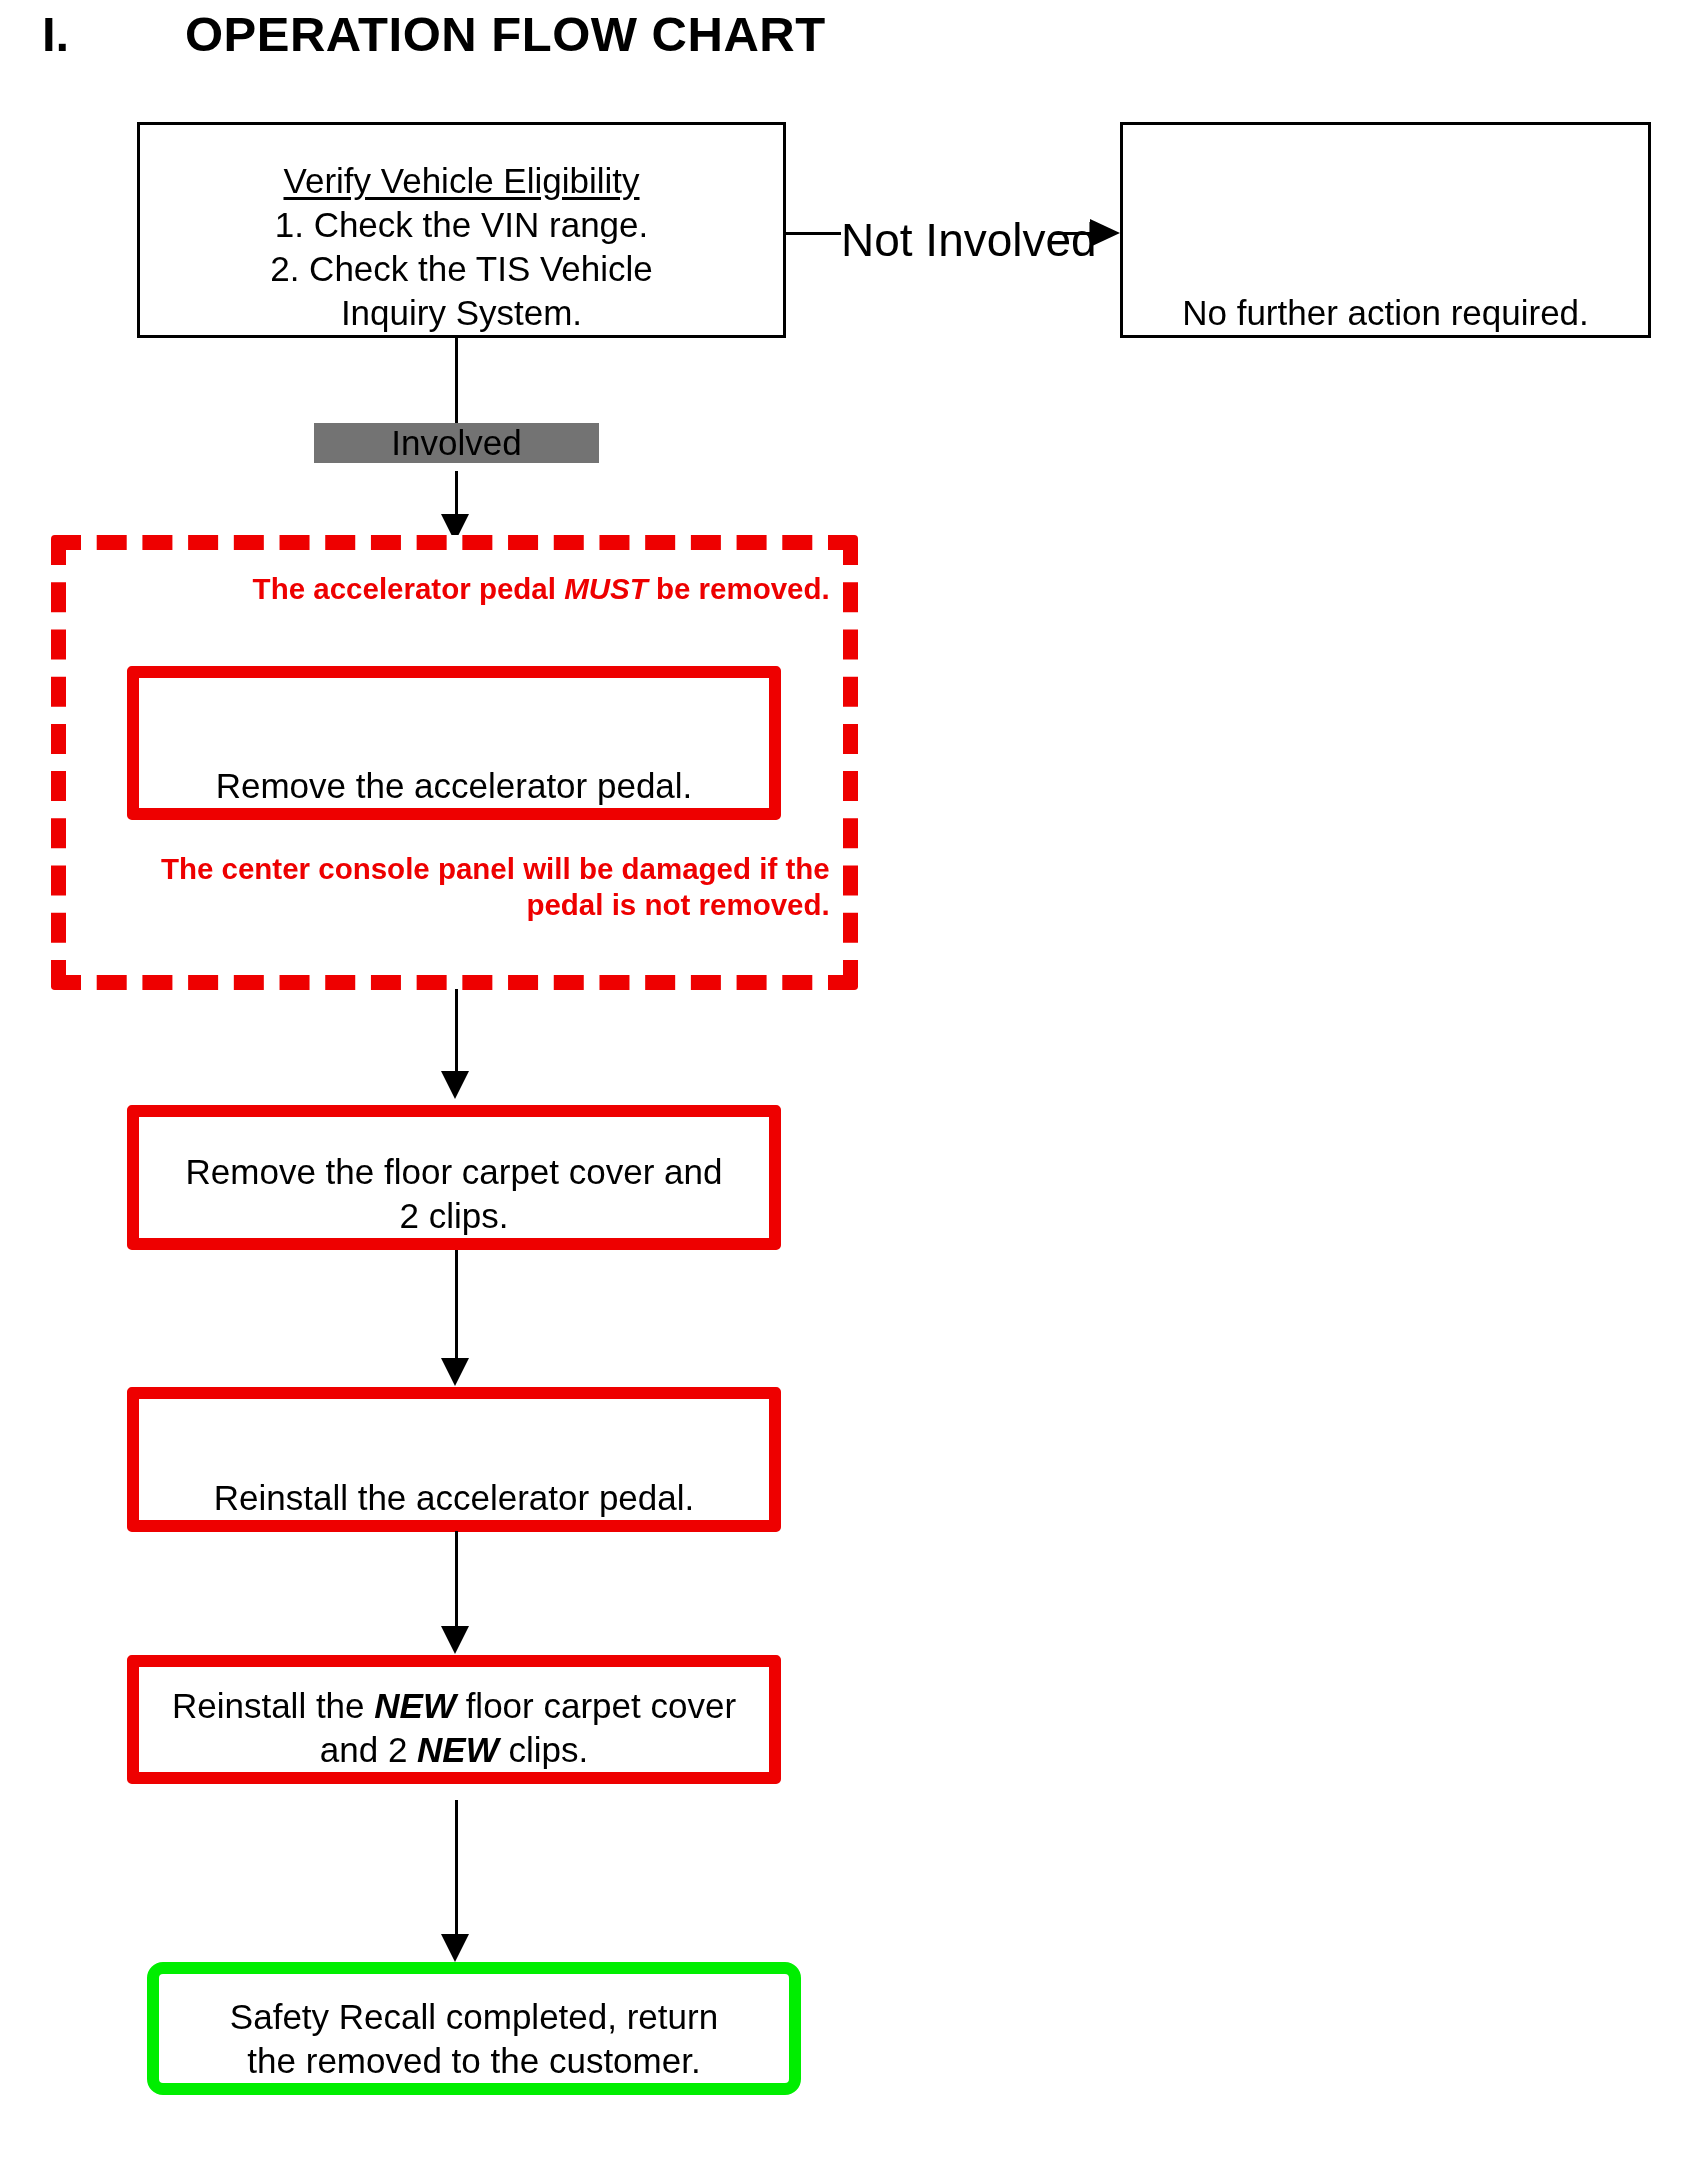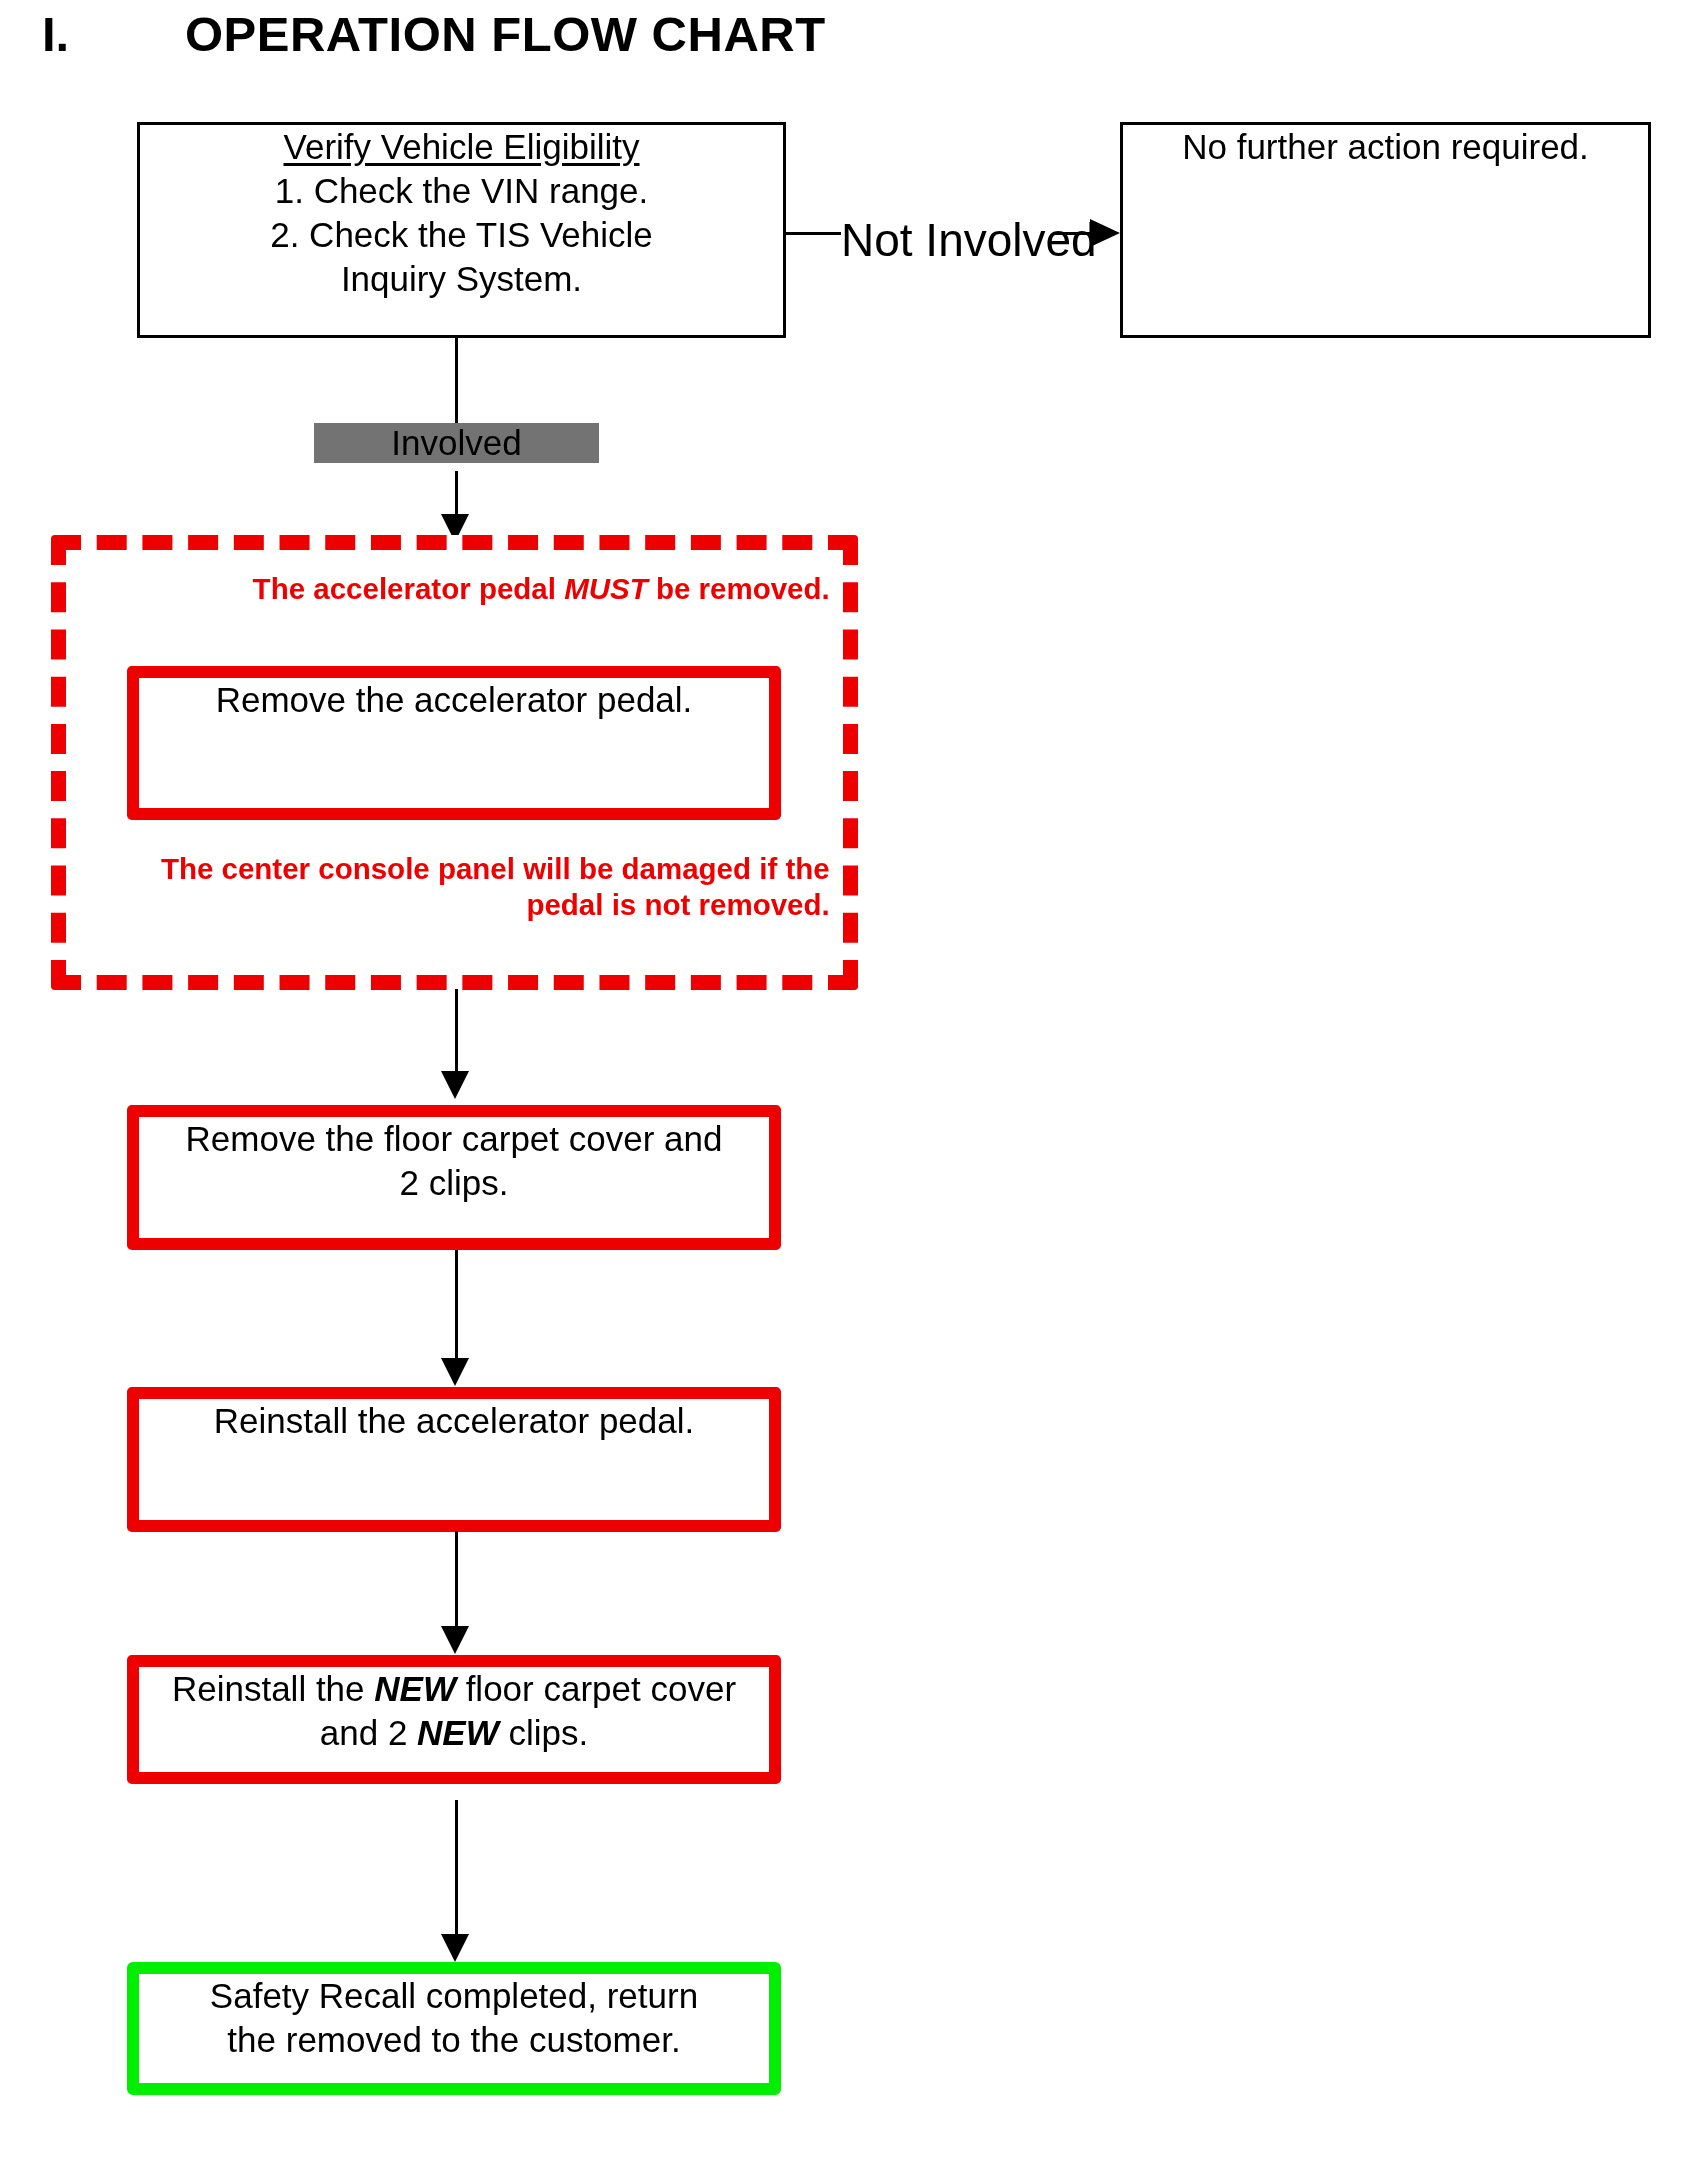--- a/index.html
+++ b/index.html
@@ -40,40 +40,41 @@
     letter-spacing: 0.5px;
     white-space: nowrap;
   }
 
   
   .box {
     position: absolute;
     box-sizing: border-box;
     background: #ffffff;
     display: flex;
-    align-items: flex-start;
+    align-items: flex-end;
     justify-content: center;
     text-align: center;
   }
   .box-text {
     font-size: 35px;
     line-height: 1.26;
     padding: 0 17px;
   }
 
   .box-plain {
     border: 3.8px solid #000000;
   }
   .box-red {
     border: 12.4px solid #ee0000;
     border-radius: 4.8px;
   }
   .box-green {
     border: 12.4px solid #00ee00;
-    border-radius: 6px;
+    border-radius: 16px;
+    margin-left: 20px;
   }
 
   
   #box-eligibility {
     left: 137px;
     top: 122px;
     width: 649px;
     height: 216px;
   }
   #box-eligibility .box-text { padding: 0 9.5px; }

